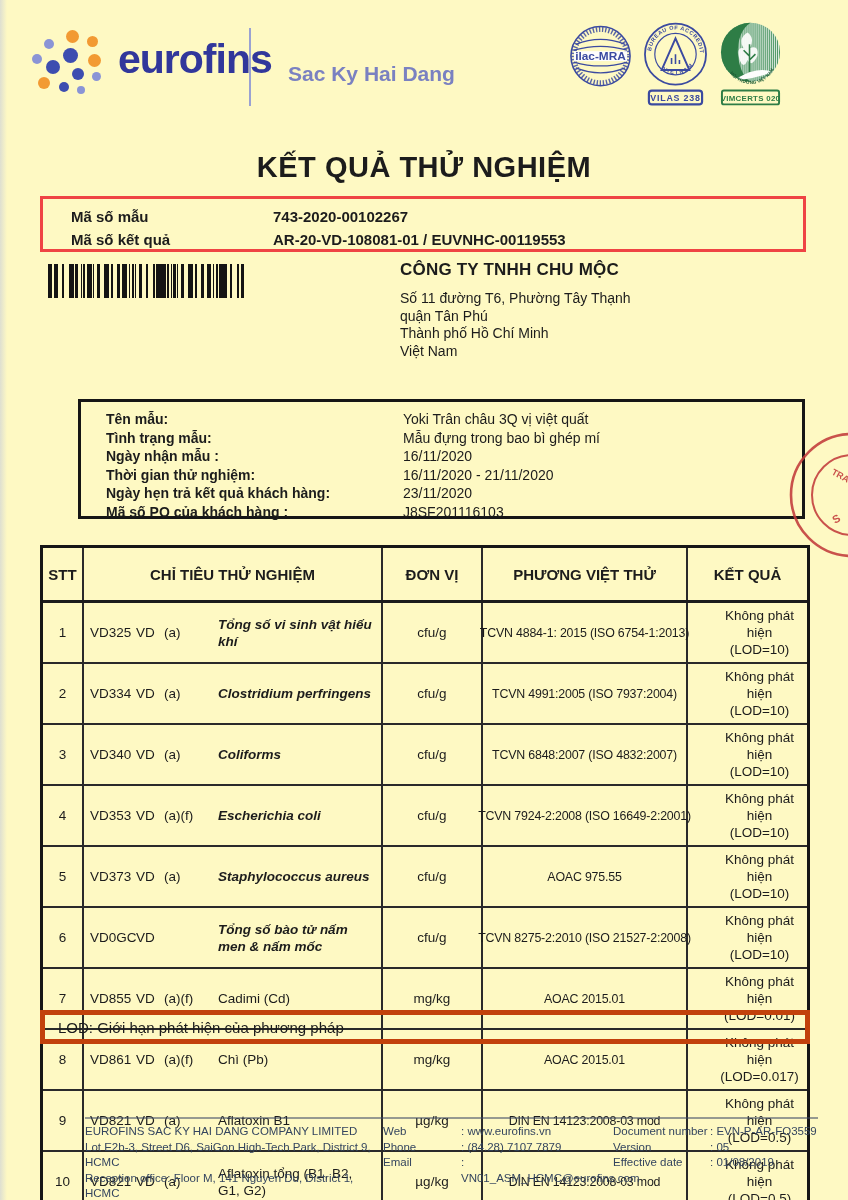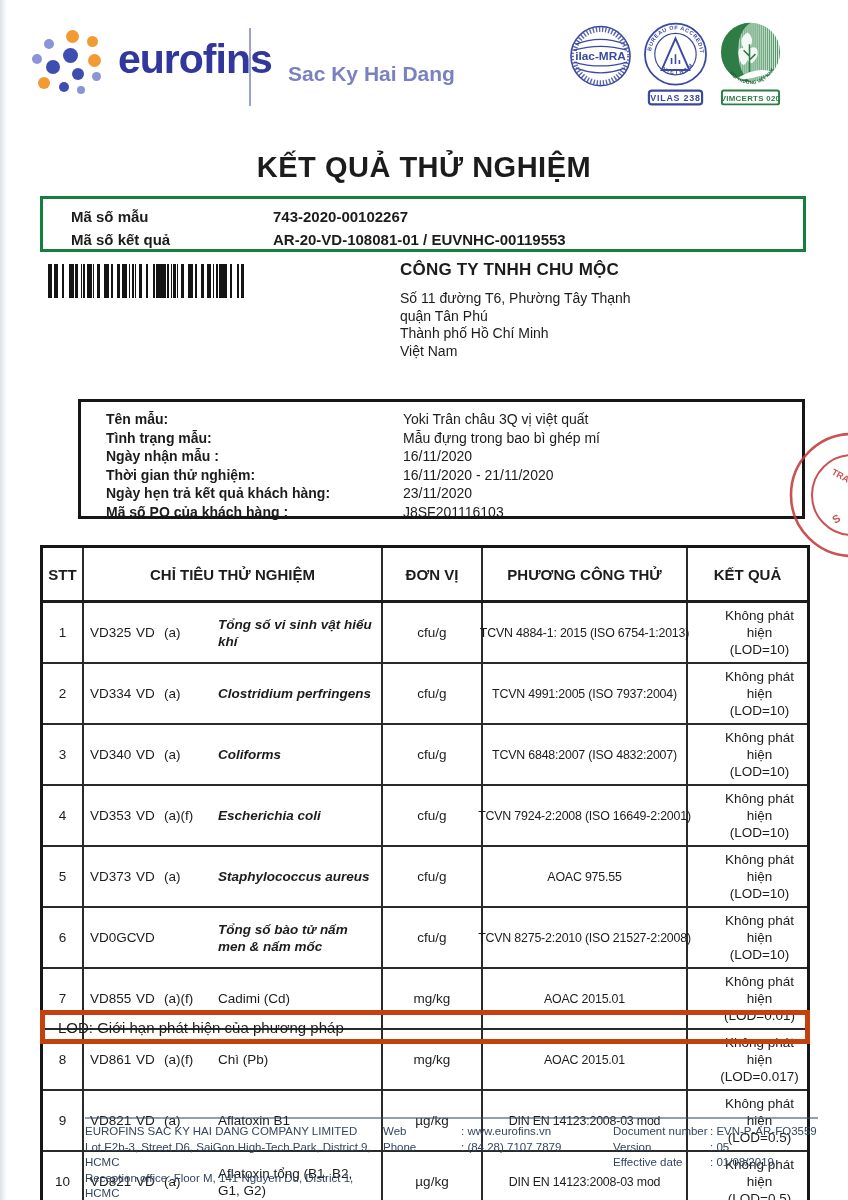--- a/index.html
+++ b/index.html
@@ -1,19 +1,19 @@
 <!DOCTYPE html>
 <html><head>
 <meta charset="utf-8">
 <style>
   * { margin:0; padding:0; box-sizing:border-box; }
   html,body { background:#e9e9e9; }
   .page {
     position:relative; width:848px; height:1200px; margin:0 auto;
-    background:#ffffff; overflow:hidden; color:#1c1c1c;
+    background:#fef9c3; overflow:hidden; color:#1c1c1c;
     font-family:"Liberation Sans","DejaVu Sans",sans-serif;
   }
   .scan-edge { position:absolute; left:0; top:0; width:7px; height:1200px;
     background:linear-gradient(to right,#cdd2d8,rgba(255,255,255,0)); opacity:.65; }
 
   
   .brand-dots { position:absolute; left:32px; top:30px; width:80px; height:66px; }
   .brand-dots i { position:absolute; border-radius:50%; display:block; }
   .eurofins-word { position:absolute; left:118px; top:36px; font-size:41px; font-weight:600;
     letter-spacing:-1px; color:#31379b; }
@@ -22,21 +22,21 @@
   .logos { position:absolute; left:568px; top:14px; width:215px; height:100px; display:flex; gap:9px; }
 
   
   .doc-ref { position:absolute; left:520px; top:129px; width:300px; text-align:right;
     font-size:15px; font-weight:700; }
   .title { position:absolute; left:0; top:151px; width:848px; text-align:center;
     font-size:29px; font-weight:700; letter-spacing:.5px; }
 
   
   .ids-box { position:absolute; left:40px; top:196px; width:766px; height:56px;
-    border:3px solid #15803d; padding:6px 0 0 28px; }
+    border:3px solid #ef4444; padding:6px 0 0 28px; }
   .ids-row { display:flex; height:23px; align-items:center; font-size:15px; font-weight:700; }
   .ids-row .lbl { width:202px; }
 
   
   .barcode { position:absolute; left:48px; top:264px; width:196px; height:34px;
     background:
       repeating-linear-gradient(90deg,#141414 0 2px,transparent 2px 7px),
       repeating-linear-gradient(90deg,#141414 3px 4px,transparent 4px 9px),
       repeating-linear-gradient(90deg,#141414 6px 9px,transparent 9px 23px),
       repeating-linear-gradient(90deg,#141414 0 4px,transparent 4px 57px);
@@ -248,21 +248,21 @@
     </text>
     <text x="44" y="44" font-size="9" font-weight="bold" fill="#c23b3b" transform="rotate(28 44 44)" font-family="Liberation Sans,DejaVu Sans,sans-serif">TRA</text>
     <text x="48" y="94" font-size="11" font-weight="bold" fill="#c23b3b" transform="rotate(-30 48 94)" font-family="Liberation Sans,DejaVu Sans,sans-serif">S</text>
   </svg>
 
   <div class="rtable">
     <div class="t-head">
       <div>STT</div>
       <div>CHỈ TIÊU THỬ NGHIỆM</div>
       <div>ĐƠN VỊ</div>
-      <div>PHƯƠNG CÔNG THỬ</div>
+      <div>PHƯƠNG VIỆT THỬ</div>
       <div>KẾT QUẢ</div>
     </div>
     <div>
 
         <div class="t-row">
           <div class="c">1</div>
           <div class="c namecell">
             <span class="code">VD325</span>
             <span class="vd">VD</span>
             <span class="qual">(a)</span>
@@ -441,20 +441,24 @@
         <div class="f-kv">
           <span class="k">Web</span>
           <span class="v">: www.eurofins.vn</span>
         </div>
 
         <div class="f-kv">
           <span class="k">Phone</span>
           <span class="v">: (84.28) 7107 7879</span>
         </div>
 
+        <div class="f-kv">
+          <span class="k">Email</span>
+          <span class="v">: VN01_ASM_HCMC@eurofins.com</span>
+        </div>
       </div>
     <div class="f-right">
 
         <div class="f-kv">
           <span class="k">Document number</span>
           <span class="v">: EVN-P-AR-FO3559</span>
         </div>
 
         <div class="f-kv">
           <span class="k">Version</span>

